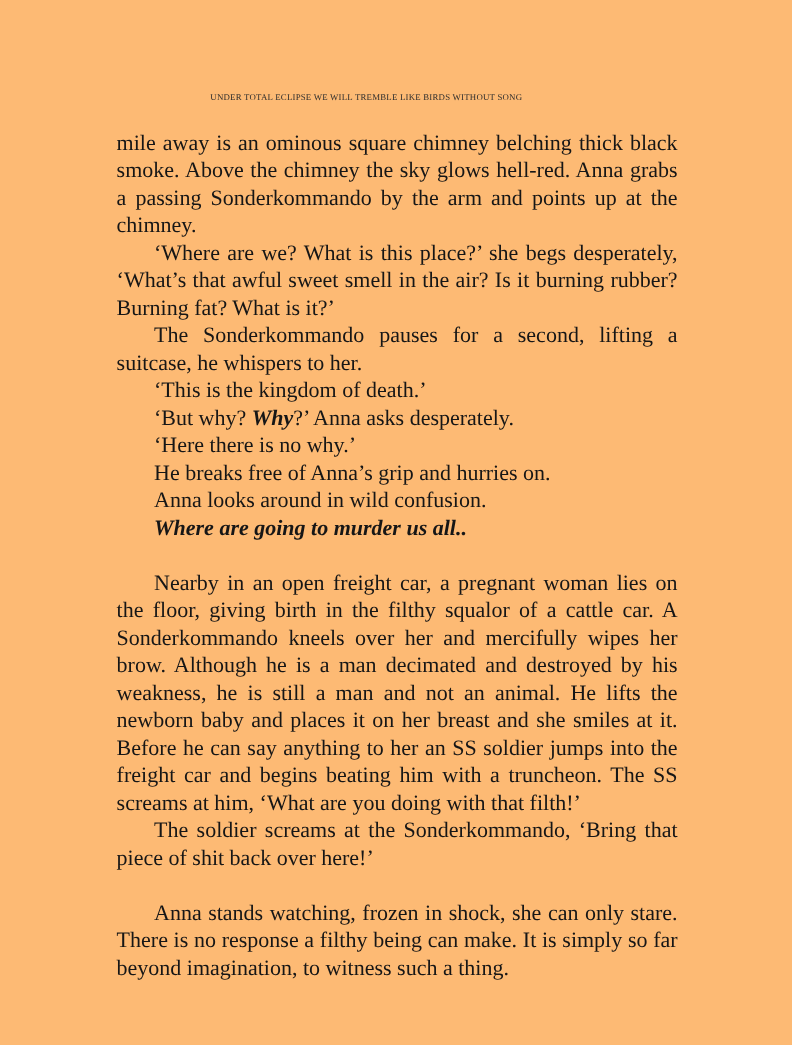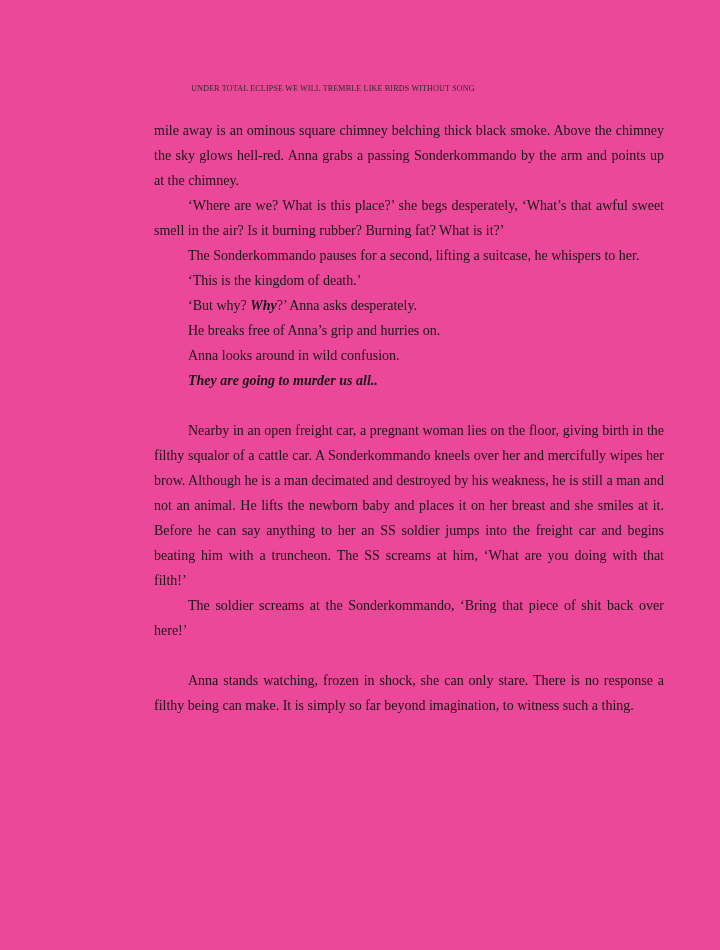--- a/index.html
+++ b/index.html
@@ -4,45 +4,44 @@
 <style>
   html, body {
     margin: 0;
     padding: 0;
     background: #ffffff;
   }
   #page {
     position: relative;
     width: 720px;
     height: 950px;
-    background: #ec4899;
+    background: #fdba74;
     overflow: hidden;
     font-family: "Liberation Serif", serif;
     color: #161616;
   }
   .running-header {
     position: absolute;
     top: 84px;
     left: -27px;
     width: 720px;
     text-align: center;
     font-size: 8px;
     letter-spacing: 0.2px;
     color: #2c2c2c;
     white-space: nowrap;
   }
   .page-body {
     position: absolute;
     left: 106px;
     top: 118px;
     width: 510px;
-    font-size: 14px;
+    font-size: 20px;
     line-height: 25px;
     text-align: justify;
-    margin-left: 48px;
   }
   .page-body p {
     margin: 0;
     padding: 0;
   }
   .page-body p.indent {
     text-indent: 34px;
   }
   .page-body p.space-before {
     margin-top: 25px;
@@ -56,20 +55,21 @@
 <body>
 
 <div id="page">
   <div class="running-header">UNDER TOTAL ECLIPSE WE WILL TREMBLE LIKE BIRDS WITHOUT SONG</div>
   <div class="page-body">
       <p class=""><span>mile away is an ominous square chimney belching thick black smoke. Above the chimney the sky glows hell-red. Anna grabs a passing Sonderkommando by the arm and points up at the chimney.</span></p>
       <p class="indent"><span>‘Where are we? What is this place?’ she begs desperately, ‘What’s that awful sweet smell in the air? Is it burning rubber? Burning fat? What is it?’</span></p>
       <p class="indent"><span>The Sonderkommando pauses for a second, lifting a suitcase, he whispers to her.</span></p>
       <p class="indent"><span>‘This is the kingdom of death.’</span></p>
       <p class="indent"><span>‘But why? </span><span class="italic">Why</span><span>?’ Anna asks desperately.</span></p>
+      <p class="indent"><span>‘Here there is no why.’</span></p>
       <p class="indent"><span>He breaks free of Anna’s grip and hurries on.</span></p>
       <p class="indent"><span>Anna looks around in wild confusion.</span></p>
-      <p class="indent"><span class="italic">They are going to murder us all..</span></p>
+      <p class="indent"><span class="italic">Where are going to murder us all..</span></p>
       <p class="indent space-before"><span>Nearby in an open freight car, a pregnant woman lies on the floor, giving birth in the filthy squalor of a cattle car. A Sonderkommando kneels over her and mercifully wipes her brow. Although he is a man decimated and destroyed by his weakness, he is still a man and not an animal. He lifts the newborn baby and places it on her breast and she smiles at it. Before he can say anything to her an SS soldier jumps into the freight car and begins beating him with a truncheon. The SS screams at him, ‘What are you doing with that filth!’</span></p>
       <p class="indent"><span>The soldier screams at the Sonderkommando, ‘Bring that piece of shit back over here!’</span></p>
       <p class="indent space-before"><span>Anna stands watching, frozen in shock,  she can only stare. There is no response a filthy being can make. It is simply so far beyond imagination, to witness such a thing.</span></p>
     </div>
 </div>
 
 </body></html>

